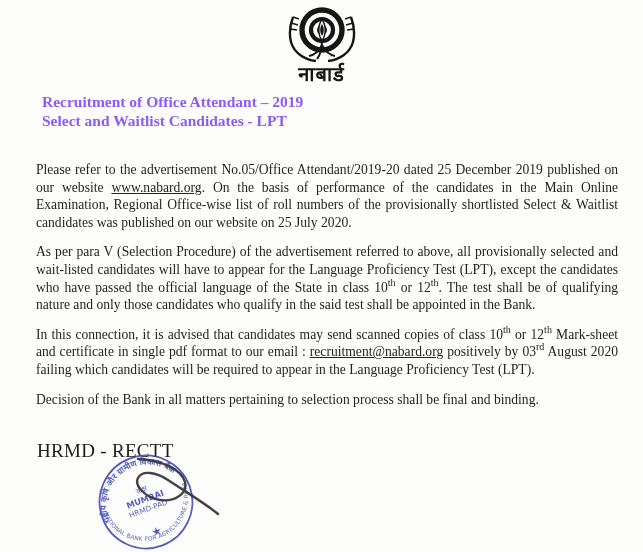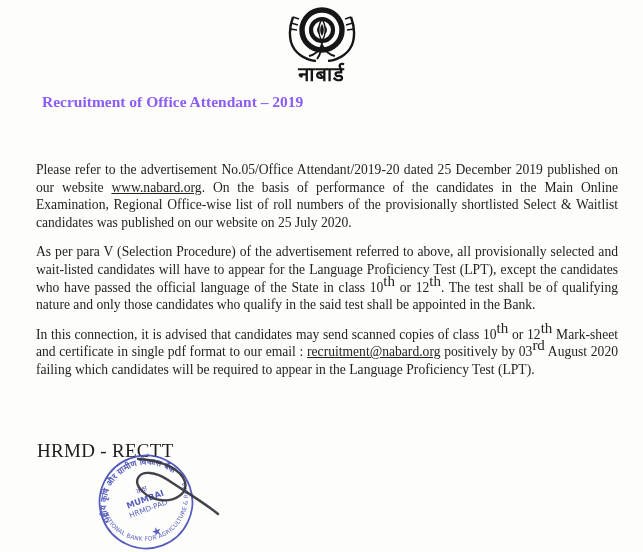--- a/index.html
+++ b/index.html
@@ -29,21 +29,21 @@
     position:absolute;top:92px;left:0;right:12px;
     font-weight:bold;font-size:15.5px;line-height:19px;color:#8b5cf6;margin-left:42px;
   }
   
   .body-text{
     position:absolute;top:149px;left:36px;width:582px;
     font-size:13.6px;line-height:17.6px;color:#232323;
     text-align:justify;
   }
   .body-text p{margin:12px 0 10px 0;}
-  .body-text sup{font-size:15px;line-height:0;}
+  .body-text sup{font-size:10px;line-height:0;}
   .u{text-decoration:underline;}
   .signoff{
     position:absolute;top:440px;left:37px;
     font-size:19px;color:#1d1d1d;letter-spacing:0.3px;
   }
   
   .stamp-wrap{
     position:absolute;left:76px;top:432px;width:140px;height:140px;
     opacity:0.88;
     transform:rotate(-20deg);
@@ -76,26 +76,28 @@
       </g>
 
       <path d="M46,15.5 C50.2,21 50.2,31 46,36.5 C41.8,31 41.8,21 46,15.5 Z" fill="#ffffff" stroke="#161616" stroke-width="1.4"></path>
       <path d="M46,20 C48.4,23.5 48.4,28.5 46,32 C43.6,28.5 43.6,23.5 46,20 Z" fill="#161616"></path>
     </svg>
     <div class="logo-text">नाबार्ड</div>
   </div>
 
   <div class="title">
     <div>Recruitment of Office Attendant – 2019</div>
+    <div>Select and Waitlist Candidates - LPT</div>
   </div>
 
   <div class="body-text">
     <p><span>Please refer to the advertisement No.05/Office Attendant/2019-20 dated 25 December 2019 published on our website </span><span class="u">www.nabard.org</span><span>. On the basis of performance of the candidates in the Main Online Examination, Regional Office-wise list of roll numbers of the provisionally shortlisted Select &amp; Waitlist candidates was published on our website on 25 July 2020.</span></p>
     <p><span>As per para V (Selection Procedure) of the advertisement referred to above, all provisionally selected and wait-listed candidates will have to appear for the Language Proficiency Test (LPT), except the candidates who have passed the official language of the State in class 10</span><sup>th</sup><span> or 12</span><sup>th</sup><span>.  The test shall be of qualifying nature and only those candidates who qualify in the said test shall be appointed in the Bank.</span></p>
     <p><span>In this connection, it is advised that candidates may send scanned copies of class 10</span><sup>th</sup><span> or 12</span><sup>th</sup><span> Mark-sheet and certificate in single pdf format to our email : </span><span class="u">recruitment@nabard.org</span><span> positively by 03</span><sup>rd</sup><span> August 2020 failing which candidates will be required to appear in the Language Proficiency Test (LPT).</span></p>
+    <p><span>Decision of the Bank in all matters pertaining to selection process shall be final and binding.</span></p>
   </div>
 
   <div class="signoff">HRMD - RECTT</div>
 
   <div class="stamp-wrap">
     <svg width="140" height="140" viewBox="0 0 160 160" aria-hidden="true">
       <defs>
         <path id="arcTop" d="M 34,94 A 47,47 0 1 1 126,94"></path>
         <path id="arcBottom" d="M 30,74 A 50,50 0 1 0 130,74"></path>
       </defs>

